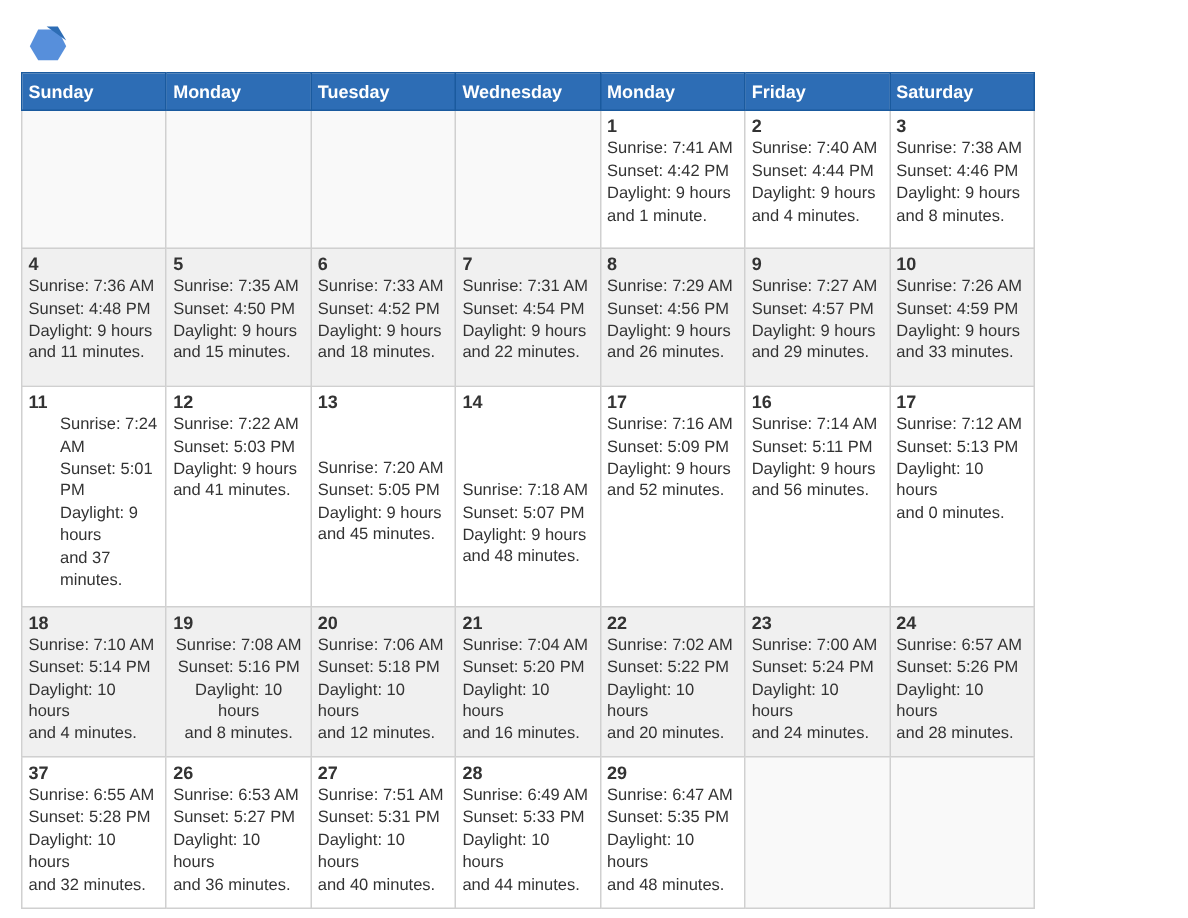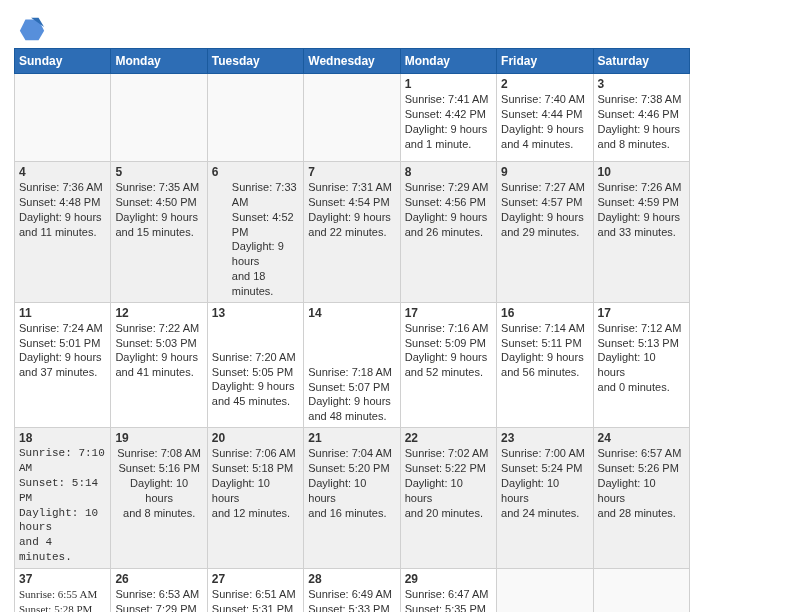--- a/index.html
+++ b/index.html
@@ -179,21 +179,21 @@
           </td>
           <td>
             <span class="day-num">5</span>
             <div class="day-info" style="white-space: pre-line;">Sunrise: 7:35 AM
 Sunset: 4:50 PM
 Daylight: 9 hours
 and 15 minutes.</div>
           </td>
           <td>
             <span class="day-num">6</span>
-            <div class="day-info" style="white-space: pre-line; margin-left: 20px;">Sunrise: 7:33 AM
+            <div class="day-info" style="white-space: pre-line;">Sunrise: 7:33 AM
 Sunset: 4:52 PM
 Daylight: 9 hours
 and 18 minutes.</div>
           </td>
           <td>
             <span class="day-num">7</span>
             <div class="day-info" style="white-space: pre-line;">Sunrise: 7:31 AM
 Sunset: 4:54 PM
 Daylight: 9 hours
 and 22 minutes.</div>
@@ -216,21 +216,21 @@
             <span class="day-num">10</span>
             <div class="day-info" style="white-space: pre-line;">Sunrise: 7:26 AM
 Sunset: 4:59 PM
 Daylight: 9 hours
 and 33 minutes.</div>
           </td>
         </tr>
         <tr class="row-white">
           <td>
             <span class="day-num">11</span>
-            <div class="day-info" style="white-space: pre-line;">Sunrise: 7:24 AM
+            <div class="day-info" style="white-space: pre-line; margin-left: 21px;">Sunrise: 7:24 AM
 Sunset: 5:01 PM
 Daylight: 9 hours
 and 37 minutes.</div>
           </td>
           <td>
             <span class="day-num">12</span>
             <div class="day-info" style="white-space: pre-line;">Sunrise: 7:22 AM
 Sunset: 5:03 PM
 Daylight: 9 hours
 and 41 minutes.</div>
@@ -267,21 +267,21 @@
             <span class="day-num">17</span>
             <div class="day-info" style="white-space: pre-line;">Sunrise: 7:12 AM
 Sunset: 5:13 PM
 Daylight: 10 hours
 and 0 minutes.</div>
           </td>
         </tr>
         <tr class="row-shaded">
           <td>
             <span class="day-num">18</span>
-            <div class="day-info" style="white-space: pre-line; font-family: Liberation Mono, monospace;">Sunrise: 7:10 AM
+            <div class="day-info" style="white-space: pre-line;">Sunrise: 7:10 AM
 Sunset: 5:14 PM
 Daylight: 10 hours
 and 4 minutes.</div>
           </td>
           <td>
             <span class="day-num">19</span>
             <div class="day-info" style="white-space: pre-line; text-align: center;">Sunrise: 7:08 AM
 Sunset: 5:16 PM
 Daylight: 10 hours
 and 8 minutes.</div>
@@ -318,35 +318,35 @@
             <span class="day-num">24</span>
             <div class="day-info" style="white-space: pre-line;">Sunrise: 6:57 AM
 Sunset: 5:26 PM
 Daylight: 10 hours
 and 28 minutes.</div>
           </td>
         </tr>
         <tr class="row-white">
           <td>
             <span class="day-num">37</span>
-            <div class="day-info" style="white-space: pre-line; font-family: Liberation Serif, serif;">Sunrise: 6:55 AM
+            <div class="day-info" style="white-space: pre-line;">Sunrise: 6:55 AM
 Sunset: 5:28 PM
 Daylight: 10 hours
 and 32 minutes.</div>
           </td>
           <td>
             <span class="day-num">26</span>
             <div class="day-info" style="white-space: pre-line;">Sunrise: 6:53 AM
-Sunset: 7:29 PM
+Sunset: 5:27 PM
 Daylight: 10 hours
 and 36 minutes.</div>
           </td>
           <td>
             <span class="day-num">27</span>
-            <div class="day-info" style="white-space: pre-line;">Sunrise: 6:51 AM
+            <div class="day-info" style="white-space: pre-line;">Sunrise: 7:51 AM
 Sunset: 5:31 PM
 Daylight: 10 hours
 and 40 minutes.</div>
           </td>
           <td>
             <span class="day-num">28</span>
             <div class="day-info" style="white-space: pre-line;">Sunrise: 6:49 AM
 Sunset: 5:33 PM
 Daylight: 10 hours
 and 44 minutes.</div>

